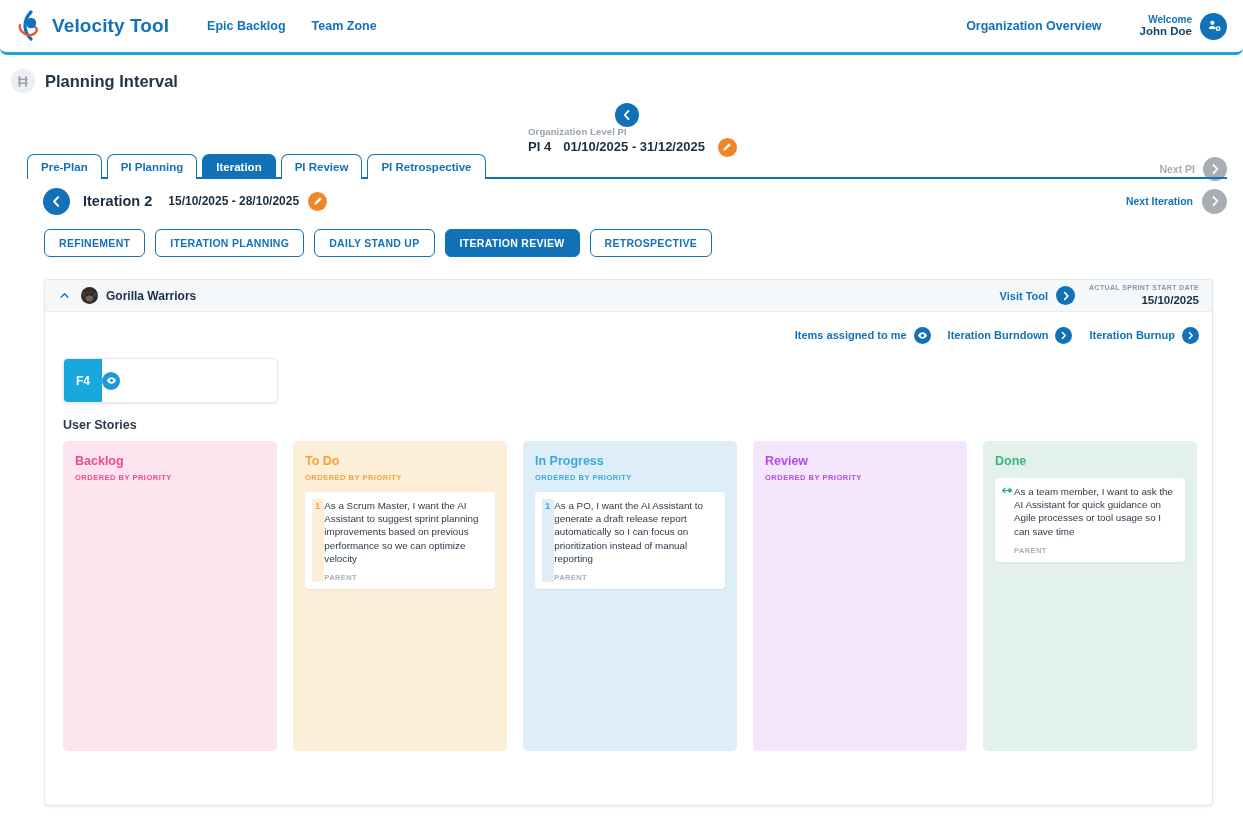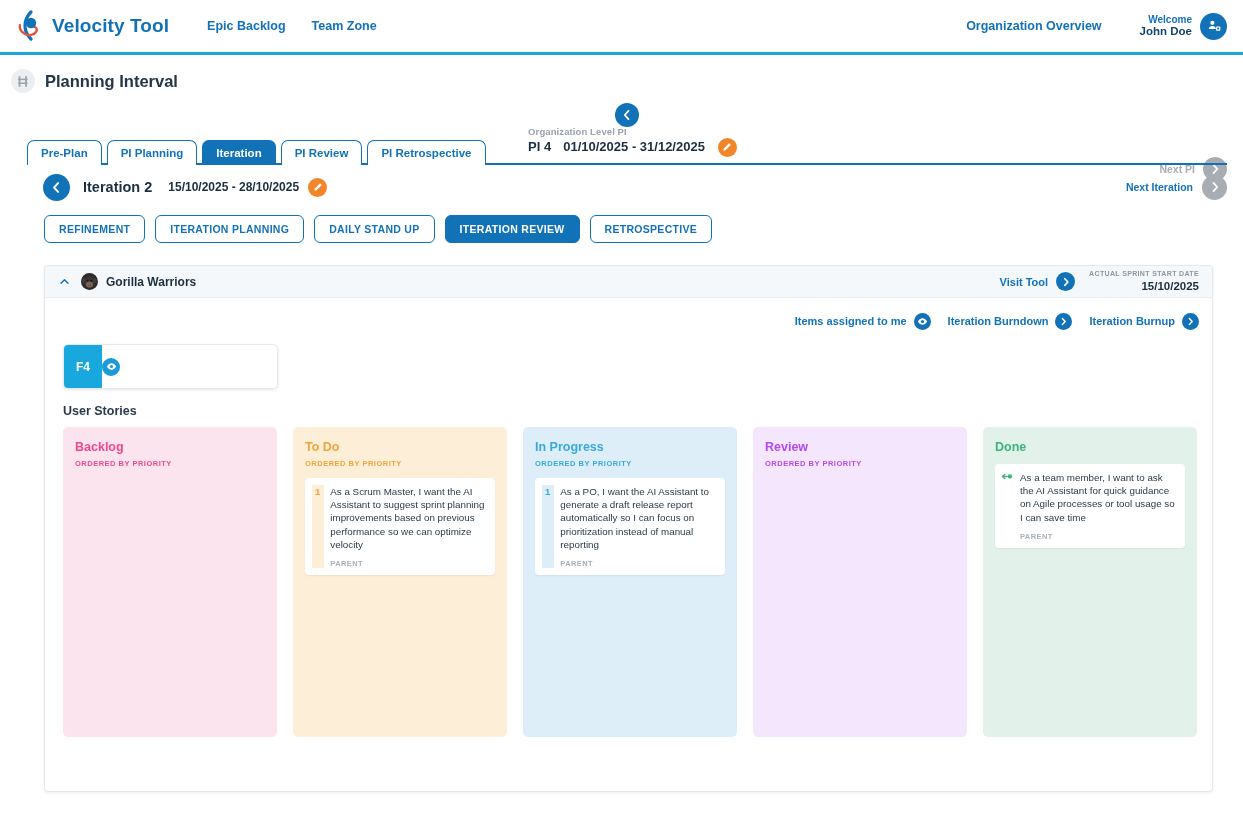--- a/index.html
+++ b/index.html
@@ -14,20 +14,21 @@
 
   
   .topnav {
     position: relative;
     height: 55px;
     background: #ffffff;
     display: flex;
     align-items: center;
     padding: 0 16px 0 14px;
     border-bottom: 3px solid #1aa6d6;
+    border-radius: 7px;
   }
   .brand-logo { width: 30px; height: 34px; margin-right: 8px; flex: none; }
   .brand-title {
     font-size: 19px;
     font-weight: bold;
     color: #1272b8;
     letter-spacing: .1px;
     margin-right: 38px;
   }
   .nav-link {
@@ -103,21 +104,21 @@
   }
   .pi-right { margin-left: auto; display: flex; align-items: center; gap: 8px; }
   .next-lbl { font-size: 10.5px; font-weight: bold; color: #a8adb3; }
   .next-lbl.active { color: #1272b8; }
 
   
   .tabs-row {
     display: flex;
     align-items: flex-end;
     padding-left: 27px;
-    margin-top: 0;
+    margin-top: 14px;
     position: relative;
     height: 26px;
     text-align: right;
   }
   .tabs-row::after {
     content: "";
     position: absolute;
     left: 27px; right: 16px; bottom: 0;
     height: 2px;
     background: #1272b8;
@@ -298,21 +299,21 @@
     font-weight: bold;
     letter-spacing: .5px;
     margin-top: 5px;
   }
   .story-card {
     background: #ffffff;
     border-radius: 4px;
     margin-top: 10px;
     padding: 7px 9px 7px 7px;
     display: flex;
-    gap: 6px;
+    gap: 0;
     box-shadow: 0 1px 2px rgba(0,0,0,.06);
   }
   .story-badge {
     font-size: 9.5px;
     font-weight: bold;
     padding: 1px 4px 1px 3px;
     flex: none;
     line-height: 1.25;
   }
   .story-body { flex: 1; }

